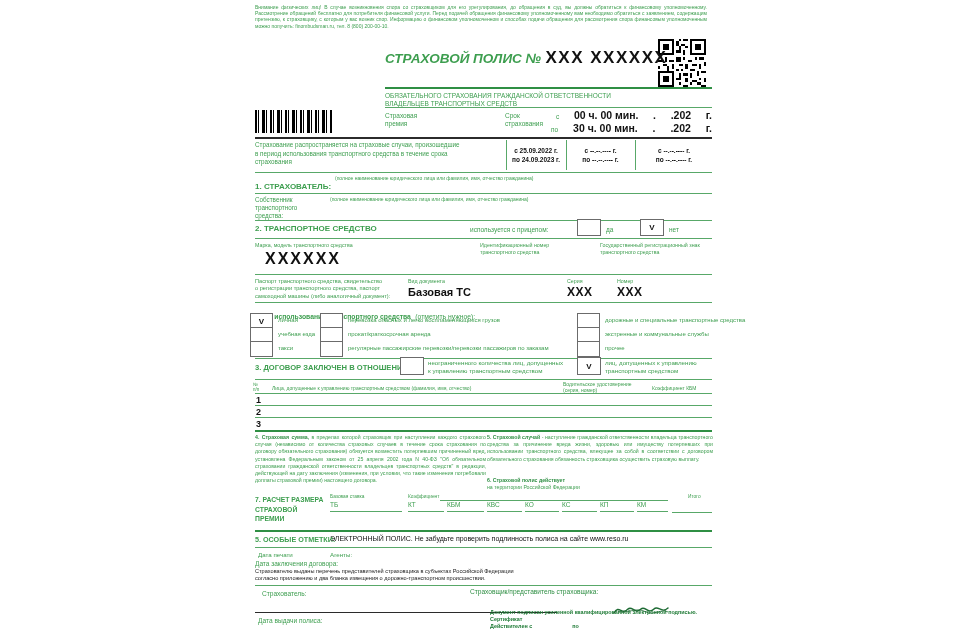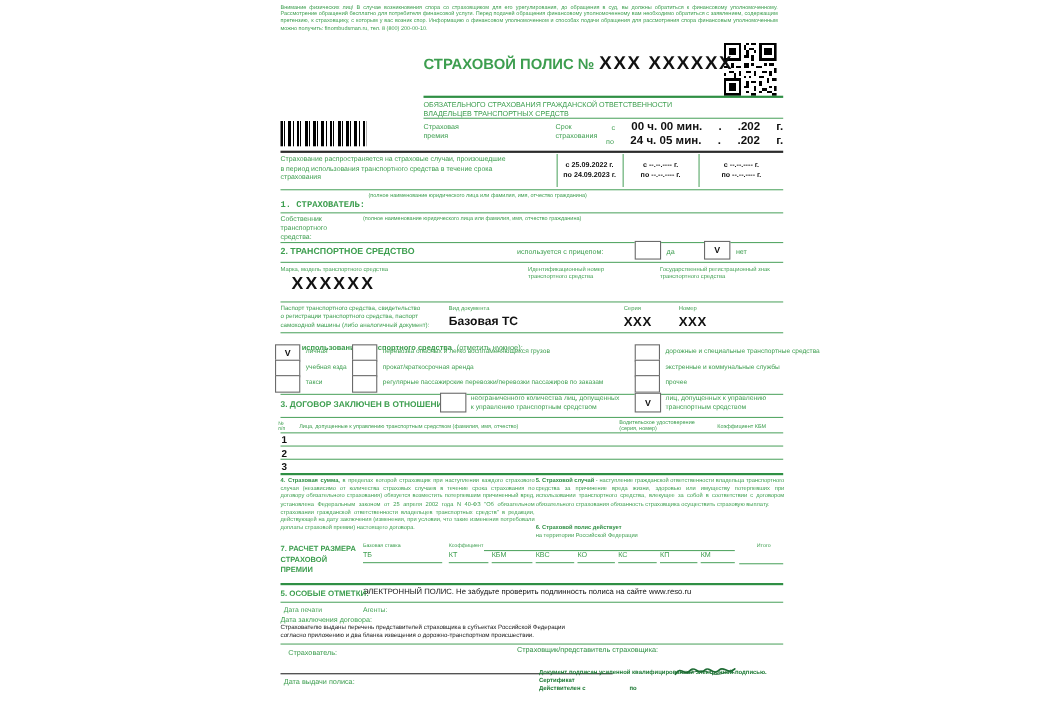--- a/index.html
+++ b/index.html
@@ -83,21 +83,21 @@
           <rect x="9" y="19" width="1" height="1"></rect>
         <rect x="11" y="20" width="2" height="1"></rect>
           <rect x="14" y="19" width="1" height="1"></rect>
           <rect x="17" y="19" width="2" height="1"></rect>
           <rect x="19" y="20" width="2" height="1"></rect>
       </g>
     </svg>
   </div>
 
   <div class="abs" style="left:385px;top:48px;white-space:nowrap;">
-    <span class="gb" style="font-size:13.5px;">СТРАХОВОЙ ПОЛИС №</span>
+    <span class="gb" style="font-size:13.5px;font-style:italic;">СТРАХОВОЙ ПОЛИС №</span>
     <span class="kb" style="font-size:17px;letter-spacing:1.5px;">XXX  XXXXXX</span>
   </div>
   <div class="hline2" style="left:385px;top:87px;width:327px;"></div>
 
   <div class="abs g pre" style="left:385px;top:92px;width:330px;font-size:6.5px;line-height:7.5px;">ОБЯЗАТЕЛЬНОГО СТРАХОВАНИЯ ГРАЖДАНСКОЙ ОТВЕТСТВЕННОСТИ
 ВЛАДЕЛЬЦЕВ ТРАНСПОРТНЫХ СРЕДСТВ</div>
   <div class="hline" style="left:385px;top:107px;width:327px;"></div>
 
   <div class="barcode" style="left:255px;top:110px;width:78px;height:23px;"></div>
 
@@ -108,21 +108,21 @@
 
   <div class="abs" style="left:556px;top:109px;width:156px;display:flex;align-items:baseline;justify-content:space-between;">
     <span class="g" style="font-size:6.5px;">с</span>
     <span class="kb" style="font-size:10.5px;">00 ч. 00 мин.</span>
     <span class="kb" style="font-size:10.5px;">.</span>
     <span class="kb" style="font-size:10.5px;">.202</span>
     <span class="kb" style="font-size:10.5px;">г.</span>
   </div>
   <div class="abs" style="left:551px;top:122px;width:161px;display:flex;align-items:baseline;justify-content:space-between;">
     <span class="g" style="font-size:6.5px;">по</span>
-    <span class="kb" style="font-size:10.5px;">24 ч. 05 мин.</span>
+    <span class="kb" style="font-size:10.5px;">30 ч. 00 мин.</span>
     <span class="kb" style="font-size:10.5px;">.</span>
     <span class="kb" style="font-size:10.5px;">.202</span>
     <span class="kb" style="font-size:10.5px;">г.</span>
   </div>
 
   <div class="dline" style="left:255px;top:137px;width:457px;"></div>
 
   <div class="abs g pre" style="left:255px;top:141px;width:245px;font-size:6.3px;line-height:8.6px;">Страхование распространяется на страховые случаи, произошедшие
 в период использования транспортного средства в течение срока
 страхования</div>
@@ -139,21 +139,21 @@
     <div class="kb" style="font-size:6.5px;line-height:9px;">по --.--.---- г.</div>
   </div>
   <div class="abs" style="left:636px;top:146px;width:76px;text-align:center;">
     <div class="kb" style="font-size:6.5px;line-height:9px;">с --.--.---- г.</div>
     <div class="kb" style="font-size:6.5px;line-height:9px;">по --.--.---- г.</div>
   </div>
 
   <div class="hline" style="left:255px;top:172px;width:457px;"></div>
 
   <div class="abs g" style="left:335px;top:175px;font-size:5px;">(полное наименование юридического лица или фамилия, имя, отчество гражданина)</div>
-  <div class="abs gb" style="left:255px;top:182px;font-size:8px;font-family:Liberation Mono, monospace;">1. СТРАХОВАТЕЛЬ:</div>
+  <div class="abs gb" style="left:255px;top:182px;font-size:8px;">1. СТРАХОВАТЕЛЬ:</div>
   <div class="hline" style="left:255px;top:193px;width:457px;"></div>
 
   <div class="abs g pre" style="left:255px;top:196px;font-size:6.3px;line-height:8px;">Собственник
 транспортного
 средства:</div>
   <div class="abs g" style="left:330px;top:196px;font-size:5px;">(полное наименование юридического лица или фамилия, имя, отчество гражданина)</div>
   <div class="hline" style="left:255px;top:220px;width:457px;"></div>
 
   <div class="abs gb" style="left:255px;top:224px;font-size:8px;">2. ТРАНСПОРТНОЕ СРЕДСТВО</div>
   <div class="abs g" style="left:470px;top:226px;font-size:6.5px;">используется с прицепом:</div>

